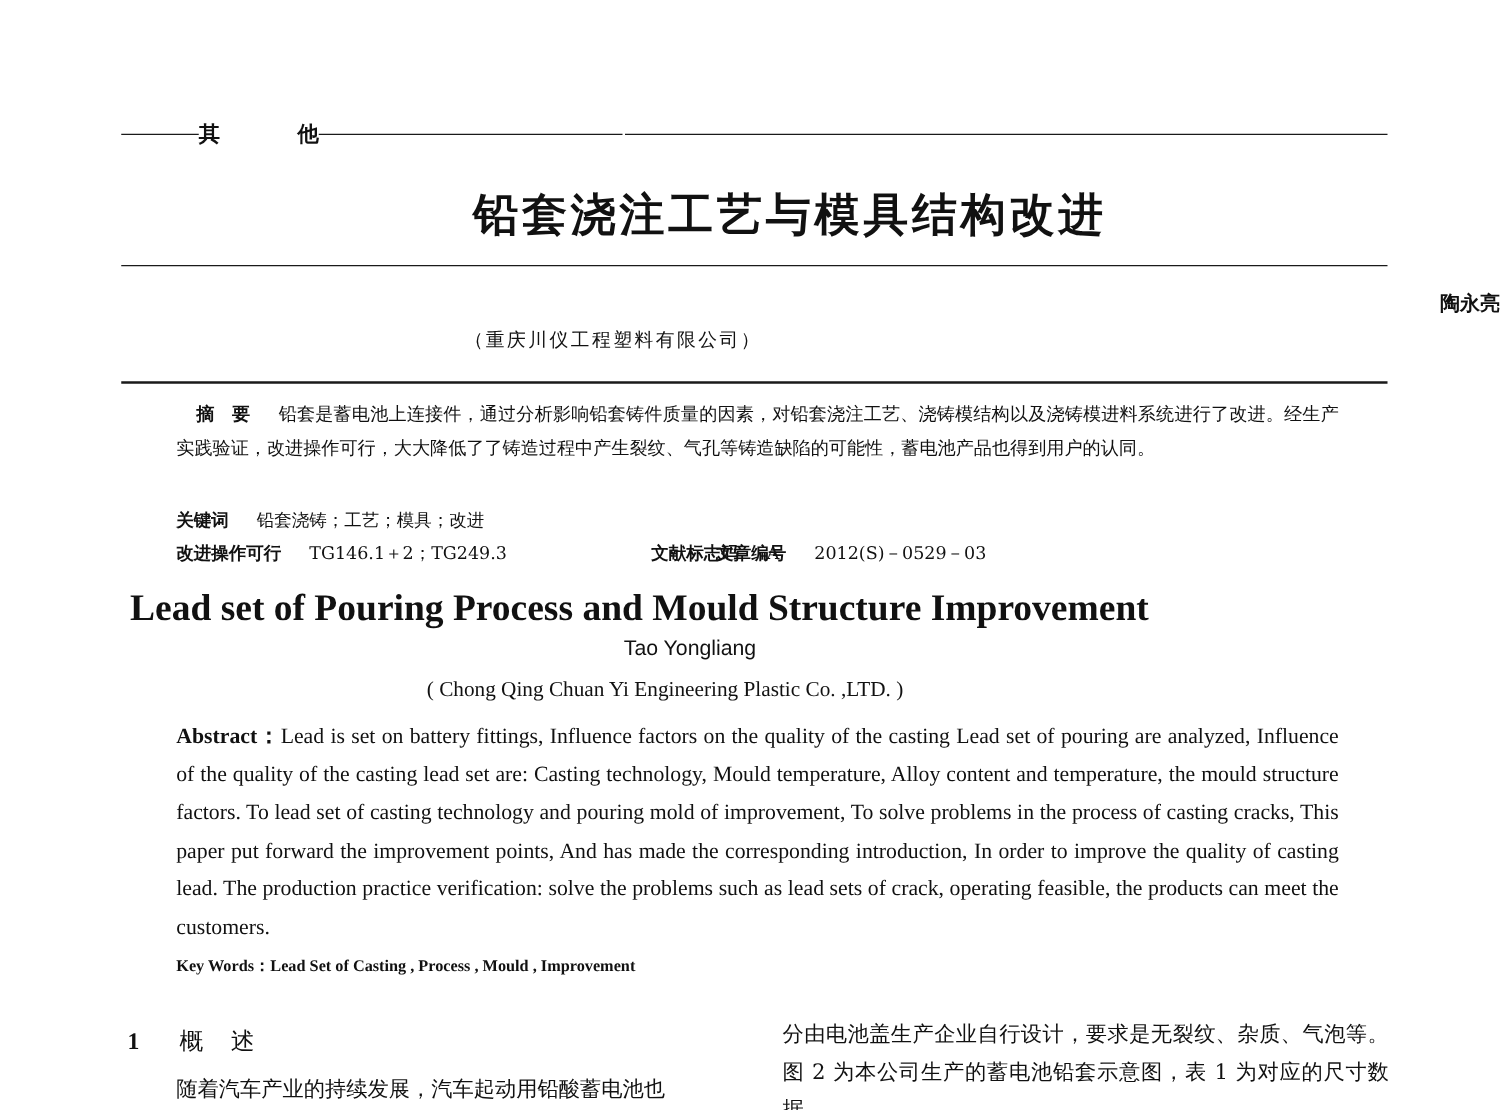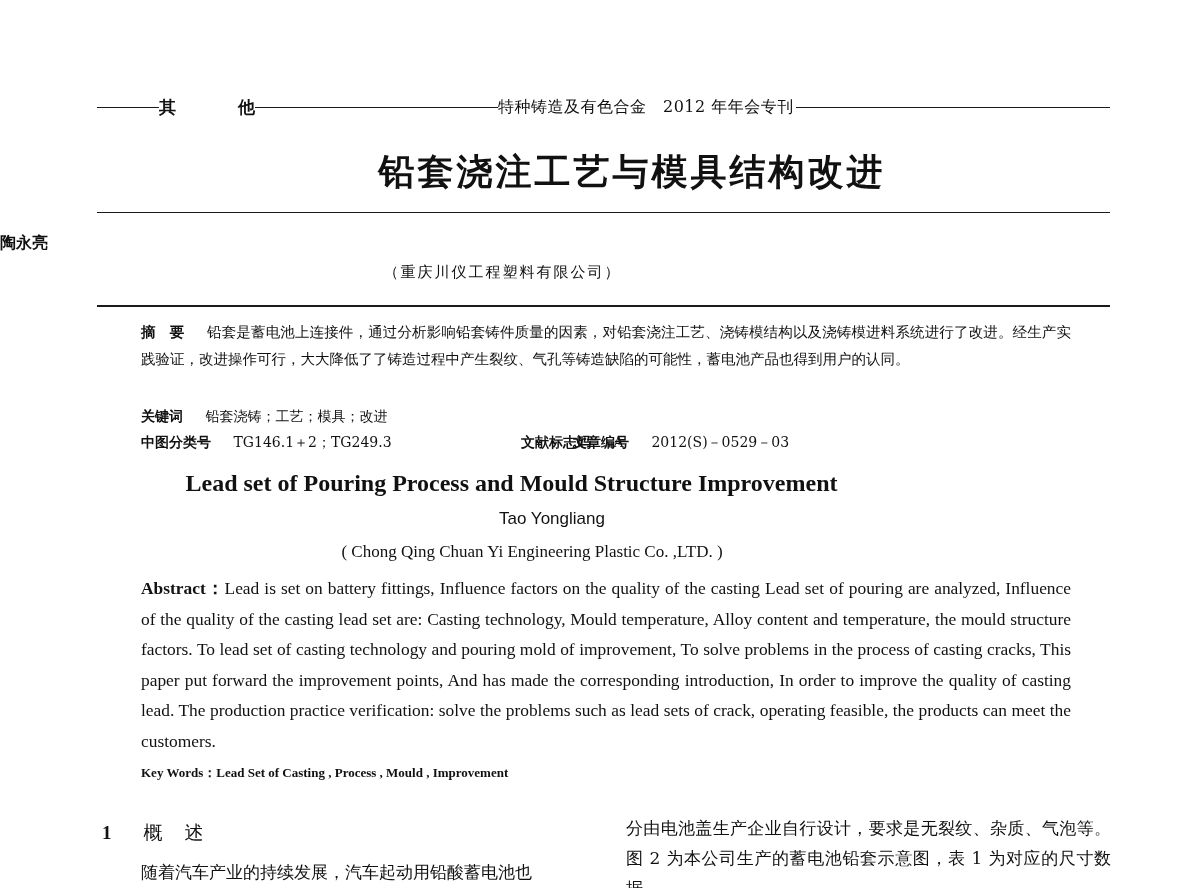--- a/index.html
+++ b/index.html
@@ -41,54 +41,54 @@
       font-weight: bold; font-size: 36px; letter-spacing: 3px; margin-left: 32px;
     }
     .rule {
       left: 97px; width: 1013px; height: 0;
       border-top: 1.5px solid #1a1a1a;
     }
     .rule-top { top: 212px; }
     .rule-bot { top: 305px; border-top-width: 2px; }
 
     .cn-author {
-      left: 0; top: 233px; width: 1200px; text-align: left;
+      left: 0; top: 233px; width: 1200px; text-align: right;
       font-family: "DejaVu Sans", "Liberation Sans", sans-serif;
       font-weight: bold; font-size: 16px;
     }
     .cn-affil {
-      left: 16px; top: 263px; width: 973px; text-align: center;
+      left: 4px; top: 263px; width: 973px; text-align: center;
       font-size: 15px; letter-spacing: 2px;
     }
 
     
     .cn-abs {
       left: 141px; top: 319px; width: 930px;
       font-size: 14.5px; line-height: 27px; text-align: justify;
     }
     .lbl {
       font-family: "DejaVu Sans", "Liberation Sans", sans-serif;
       font-weight: bold;
       text-align: center;
     }
-    .lbl-spaced { letter-spacing: 14px; margin-right: 4px; }
+    .lbl-spaced { letter-spacing: 14px; margin-right: 4px; margin-left: 16px; }
     .meta-line {
       left: 141px; font-size: 14px; white-space: nowrap;
     }
     .meta-kw { top: 408px; }
     .meta-cls { top: 434px; }
     .meta-val { margin-left: 18px; }
     .cls-doc { position: absolute; left: 336px; top: 0; white-space: nowrap; margin-left: 44px; }
     .cls-art { position: absolute; left: 432px; top: 0; white-space: nowrap; }
 
     
     .en-title {
       left: 0; top: 470px; width: 1023px; text-align: center;
       font-family: "Liberation Serif", "DejaVu Serif", serif;
-      font-weight: bold; font-size: 24px;
+      font-weight: bold; font-size: 30px;
     }
     .en-author {
       left: 0; top: 509px; width: 1104px; text-align: center;
       font-family: "Liberation Sans", "DejaVu Sans", sans-serif;
       font-size: 17px;
     }
     .en-affil {
       left: 0; top: 542px; width: 1064px; text-align: center;
       font-family: "Liberation Serif", "DejaVu Serif", serif;
       font-size: 17px;
@@ -128,42 +128,41 @@
   </style>
 </head>
 <body>
 
 <div class="abs running-header">
   <span class="rh-dash rh-lead"></span>
   <span class="rh-sec">其</span>
   <span class="rh-gap"></span>
   <span class="rh-sec">他</span>
   <span class="rh-dash rh-mid"></span>
-  <span class="rh-journal">特种铸造及有色合金　2012 年年会专刊</span>
   <span class="rh-dash rh-tail"></span>
 </div>
 
 <div class="abs cn-title">铅套浇注工艺与模具结构改进</div>
 <div class="abs rule rule-top"></div>
 <div class="abs cn-author">陶永亮</div>
 <div class="abs cn-affil">（重庆川仪工程塑料有限公司）</div>
 <div class="abs rule rule-bot"></div>
 
 <div class="abs cn-abs">
   <span class="lbl lbl-spaced">摘要</span>
   <span>铅套是蓄电池上连接件，通过分析影响铅套铸件质量的因素，对铅套浇注工艺、浇铸模结构以及浇铸模进料系统进行了改进。经生产实践验证，改进操作可行，大大降低了了铸造过程中产生裂纹、气孔等铸造缺陷的可能性，蓄电池产品也得到用户的认同。</span>
 </div>
 
 <div class="abs meta-line meta-kw">
   <span class="lbl">关键词</span>
   <span class="meta-val">铅套浇铸；工艺；模具；改进</span>
 </div>
 
 <div class="abs meta-line meta-cls">
-  <span class="lbl">中图分类号</span>
+  <span class="lbl">改进操作可行</span>
   <span class="meta-val">TG146.1＋2；TG249.3</span>
   <span class="cls-doc">
     <span class="lbl">文献标志码</span>
     <span class="meta-val">A</span>
   </span>
   <span class="cls-art">
     <span class="lbl">文章编号</span>
     <span class="meta-val">2012(S)－0529－03</span>
   </span>
 </div>

